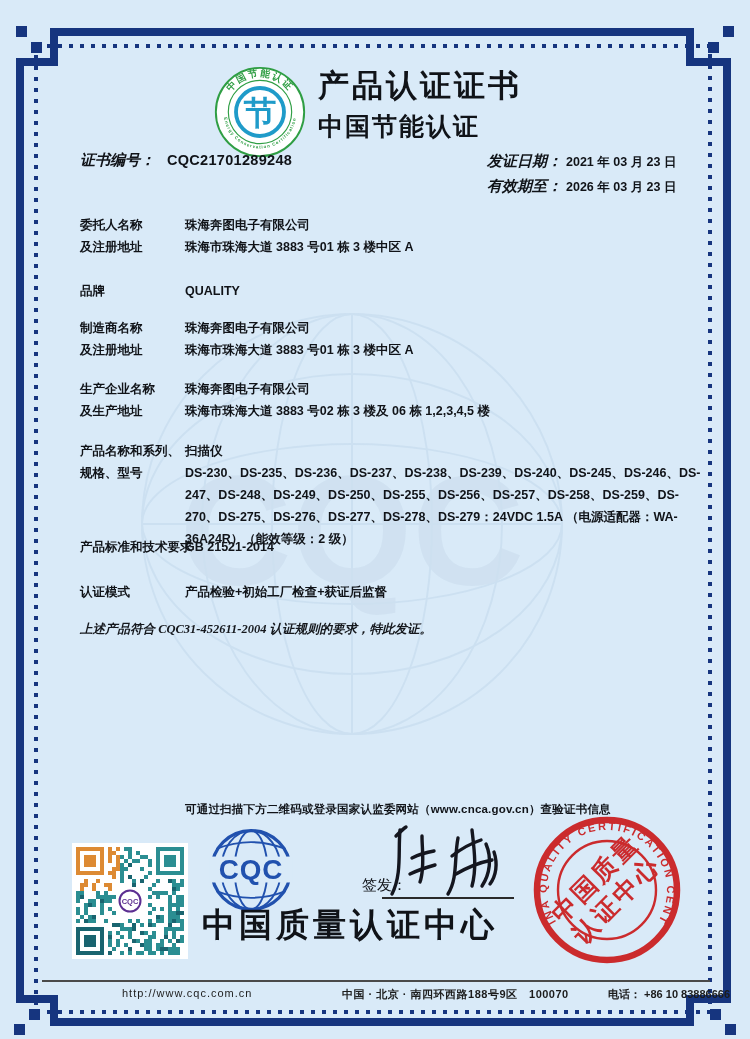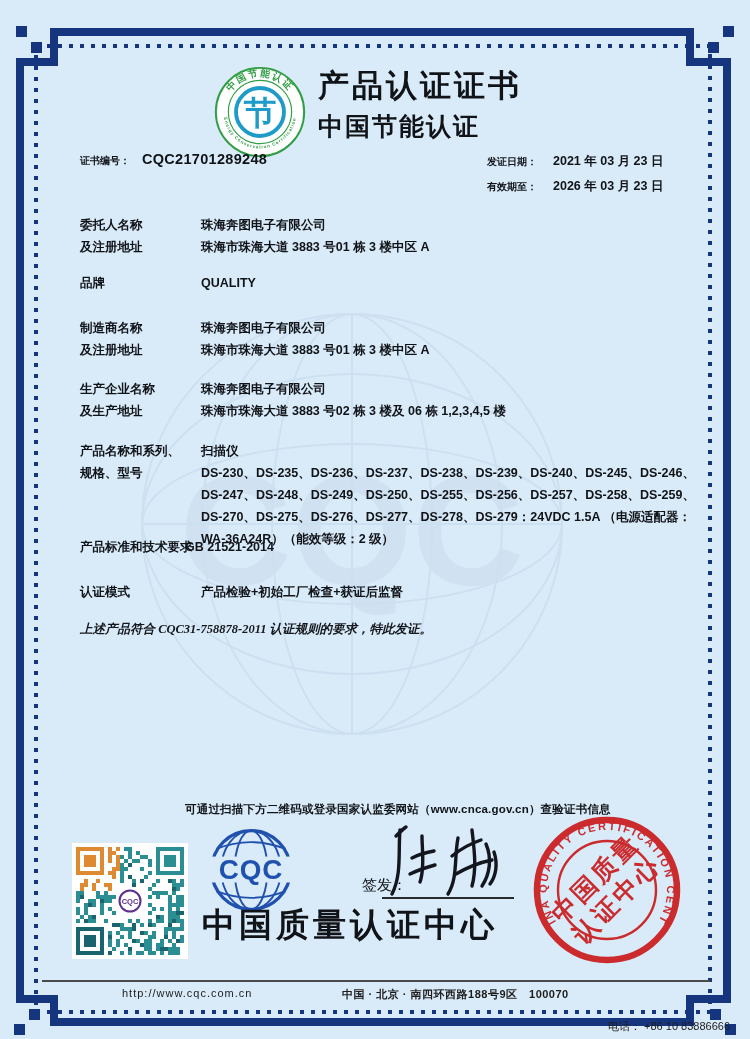--- a/index.html
+++ b/index.html
@@ -5,44 +5,44 @@
   html,body{margin:0;padding:0;background:#d9eaf8;}
   .page{position:relative;width:750px;height:1039px;background:#d9eaf8;overflow:hidden;
         font-family:"Liberation Sans","DejaVu Sans",sans-serif;color:#101318;}
   .abs{position:absolute;}
   svg{display:block;}
   
   .title-block{left:318px;top:68px;width:255px;text-align:left;}
   .title{font-size:31px;font-weight:900;letter-spacing:3px;line-height:1.15;}
   .subtitle{font-size:25px;font-weight:700;letter-spacing:2px;margin-top:6px;}
   .cert-no-row{left:80px;top:151px;font-size:14px;display:flex;align-items:baseline;}
-  .serif-label{font-family:"Liberation Serif","DejaVu Serif",serif;font-weight:700;
-               font-size:10px;white-space:nowrap;}
+  .serif-label{font-family:"Liberation Serif","DejaVu Serif",serif;font-style:italic;font-weight:700;
+               font-size:15px;white-space:nowrap;}
   .cert-no-val{font-weight:600;font-size:14.5px;margin-left:12px;letter-spacing:.3px;}
   .dates-block{left:487px;top:149px;font-size:12.5px;line-height:24px;}
   .date-row{display:flex;align-items:baseline;}
-  .date-val{font-weight:600;margin-left:16px;white-space:nowrap;}
+  .date-val{font-weight:600;margin-left:4px;white-space:nowrap;}
   
   .frow{position:absolute;left:80px;width:625px;display:flex;font-size:12.5px;line-height:22px;}
   .flabel{width:105px;font-weight:700;flex:none;}
-  .fvalue{margin-left:16px;width:520px;font-weight:600;}
+  .fvalue{margin-left:0;width:520px;font-weight:600;}
   .flabel span,.fvalue span{display:block;}
   .notes{left:80px;top:616px;width:600px;font-family:"Liberation Serif","DejaVu Serif",serif;
          font-style:italic;font-weight:700;font-size:12.5px;line-height:26px;color:#15181d;}
   
   .qr-note{left:185px;top:802px;font-size:11.5px;font-weight:600;letter-spacing:.2px;}
   .sign-label{left:342px;top:876px;font-size:15px;font-weight:400;margin-left:20px;}
   .sign-line{left:382px;top:897px;width:132px;height:0;border-bottom:2px solid #2a2a2a;}
   .org-name{left:178px;top:903px;width:344px;text-align:center;font-size:33px;font-weight:700;
             letter-spacing:4px;white-space:nowrap;}
   .footer-line{left:42px;top:980px;width:668px;height:2px;background:#4a4a4a;}
   .footer{top:987px;font-size:11px;color:#1c1c1c;padding-left:48px;}
   .footer-url{left:74px;letter-spacing:1px;}
   .footer-address{left:262px;letter-spacing:.5px;font-weight:600;margin-left:32px;}
-  .footer-phone{left:560px;font-weight:400;margin-top:32px;}
+  .footer-phone{left:560px;font-weight:700;}
   .stamp{left:527px;top:810px;mix-blend-mode:multiply;}
   .watermark{left:112px;top:292px;pointer-events:none;}
 </style>
 </head>
 <body>
 
 <div class="page">
 
   <svg class="abs watermark" width="480" height="460" viewBox="0 0 480 460">
     <g stroke="#c3d9ec" stroke-width="2" fill="none" opacity="0.55">
@@ -113,21 +113,21 @@
   <div class="frow" style="top:214px;justify-content:flex-end;">
     <div class="flabel">
         <span>委托人名称</span>
         <span>及注册地址</span>
       </div>
     <div class="fvalue">
         <span>珠海奔图电子有限公司</span>
         <span>珠海市珠海大道 3883 号01 栋 3 楼中区 A</span>
       </div>
   </div>
-  <div class="frow" style="top:272px;">
+  <div class="frow" style="top:280px;">
     <div class="flabel">
         <span>品牌</span>
       </div>
     <div class="fvalue">
         <span>QUALITY</span>
       </div>
   </div>
   <div class="frow" style="top:317px;">
     <div class="flabel">
         <span>制造商名称</span>
@@ -169,21 +169,21 @@
   <div class="frow" style="top:581px;">
     <div class="flabel">
         <span>认证模式</span>
       </div>
     <div class="fvalue">
         <span>产品检验+初始工厂检查+获证后监督</span>
       </div>
   </div>
 
   <div class="abs notes">
-    <div>上述产品符合 CQC31-758878-2011 认证规则的要求，特此发证。</div>
+    <div>上述产品符合 CQC31-452611-2004 认证规则的要求，特此发证。</div>
   </div>
 
   <div class="abs qr-note">可通过扫描下方二维码或登录国家认监委网站（www.cnca.gov.cn）查验证书信息</div>
 
   <div class="abs" id="qr" style="left:72px;top:843px;">
       <svg width="116" height="116" viewBox="0 0 116 116">
         <rect width="116" height="116" fill="#fff"></rect>
         <rect x="36" y="4" width="4" height="4" fill="#dd8a33"></rect>
         <rect x="44" y="4" width="4" height="4" fill="#dd8a33"></rect>
         <rect x="52" y="4" width="4" height="4" fill="#2b8e92"></rect>

